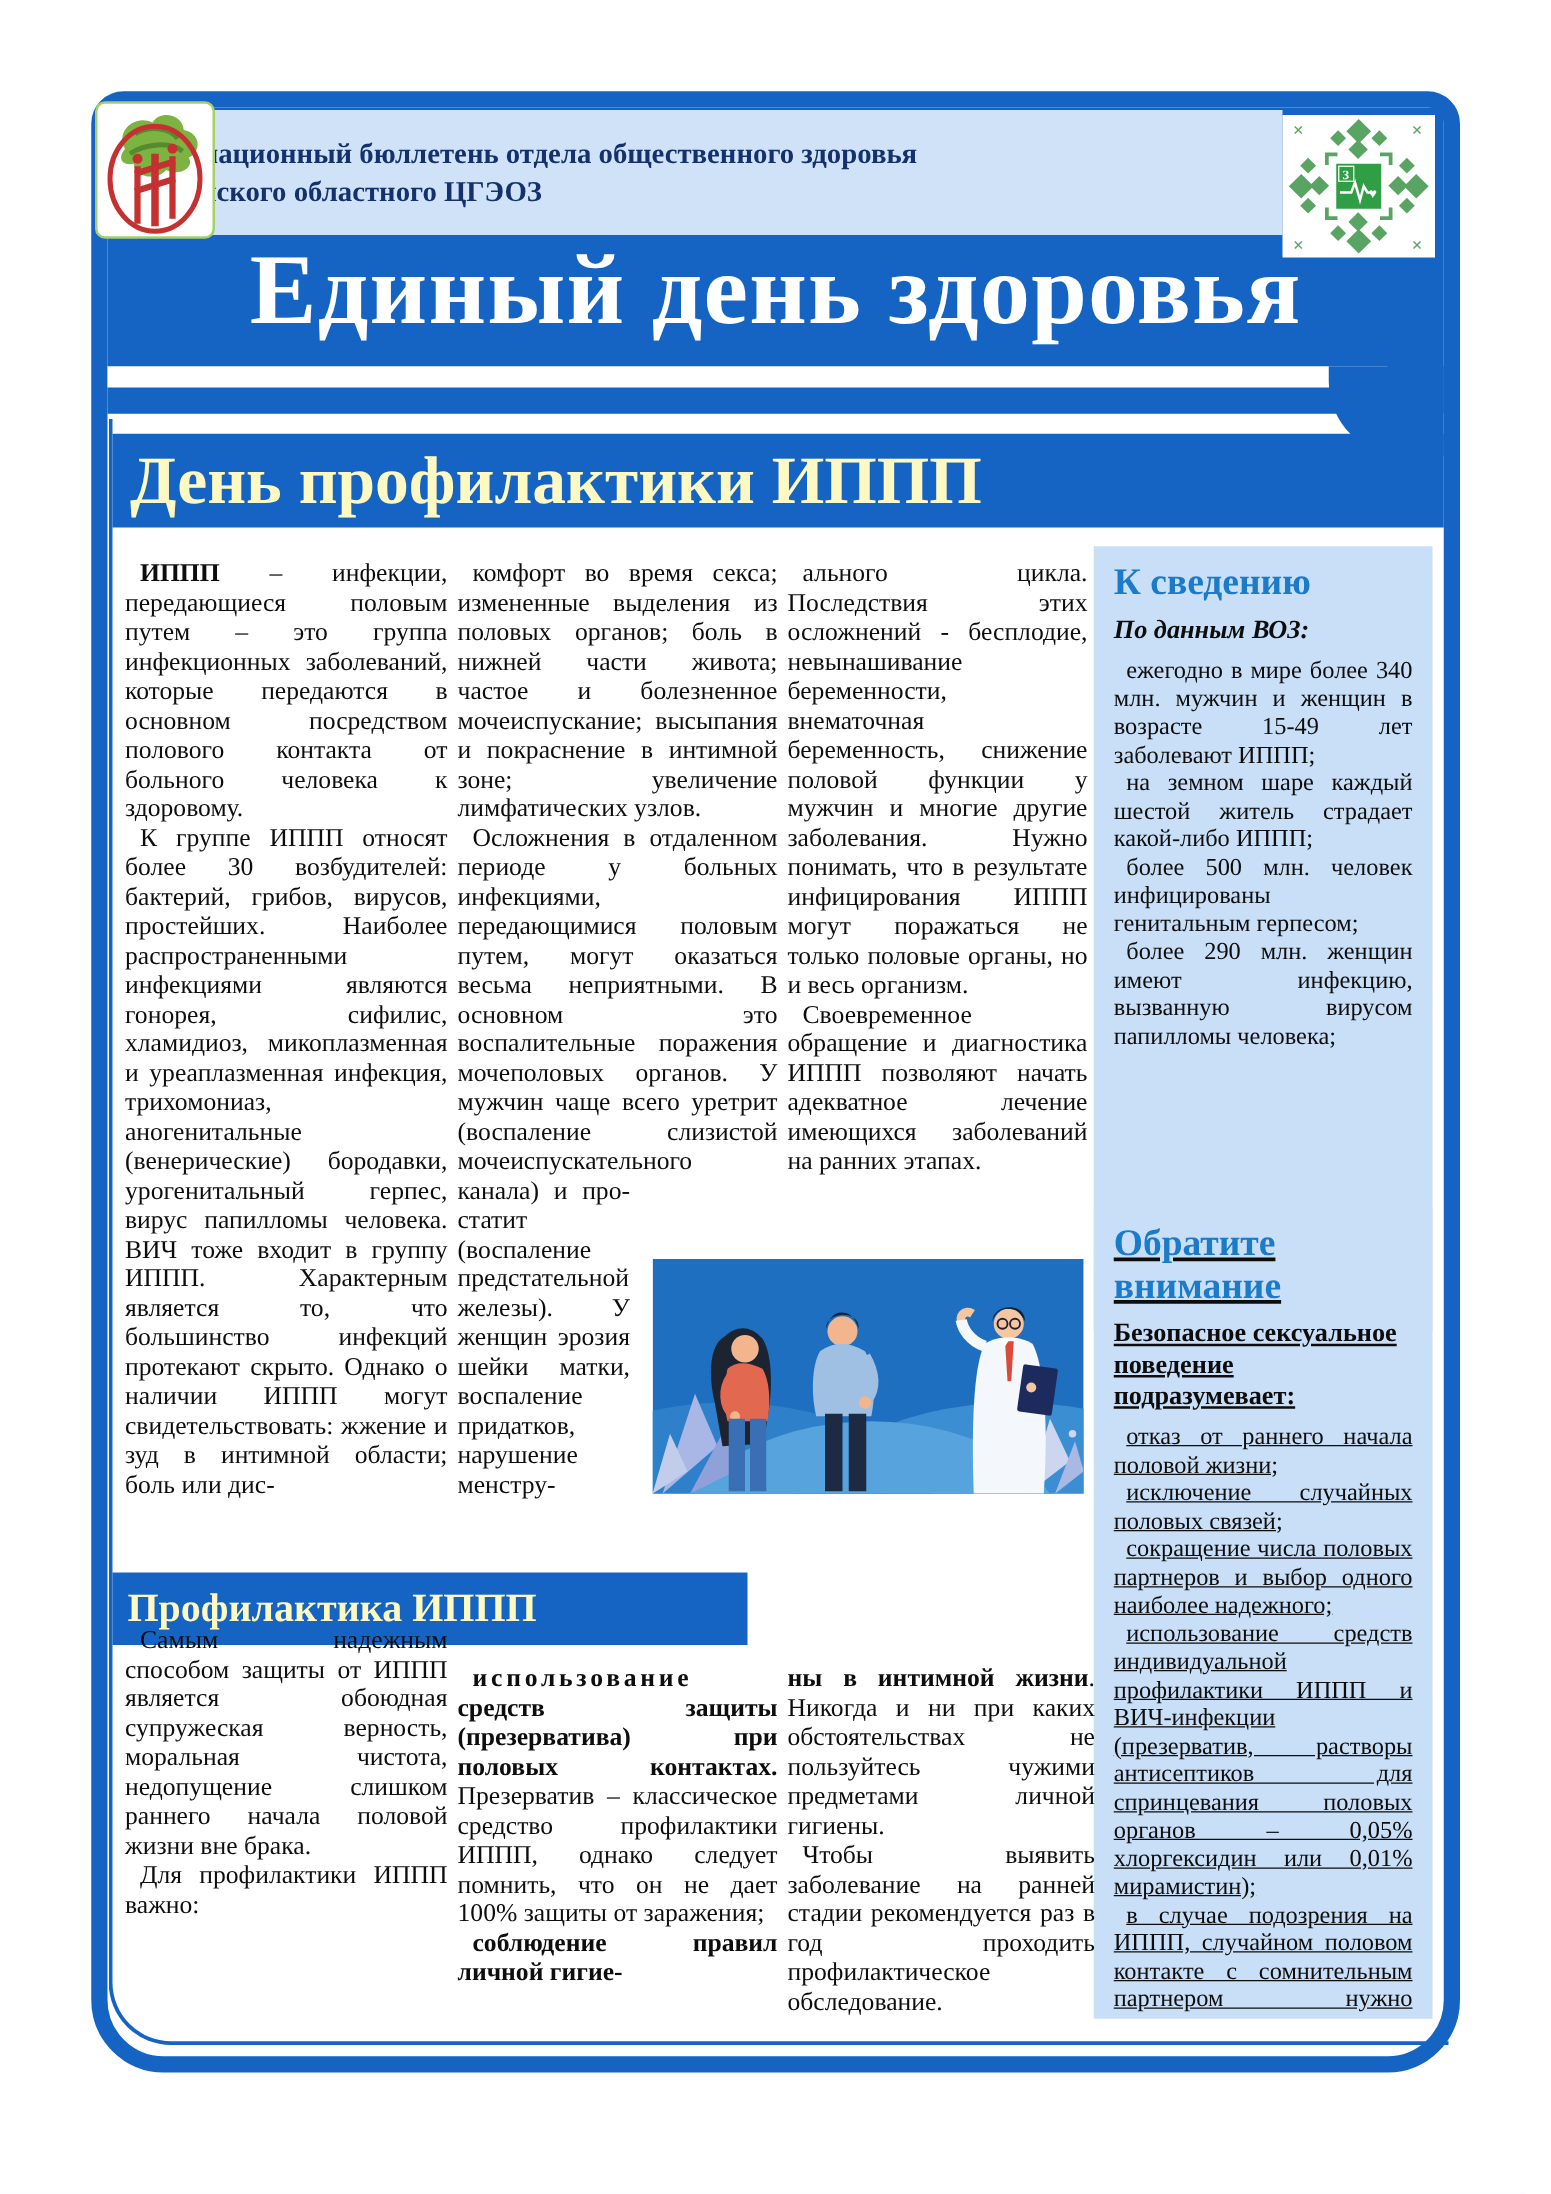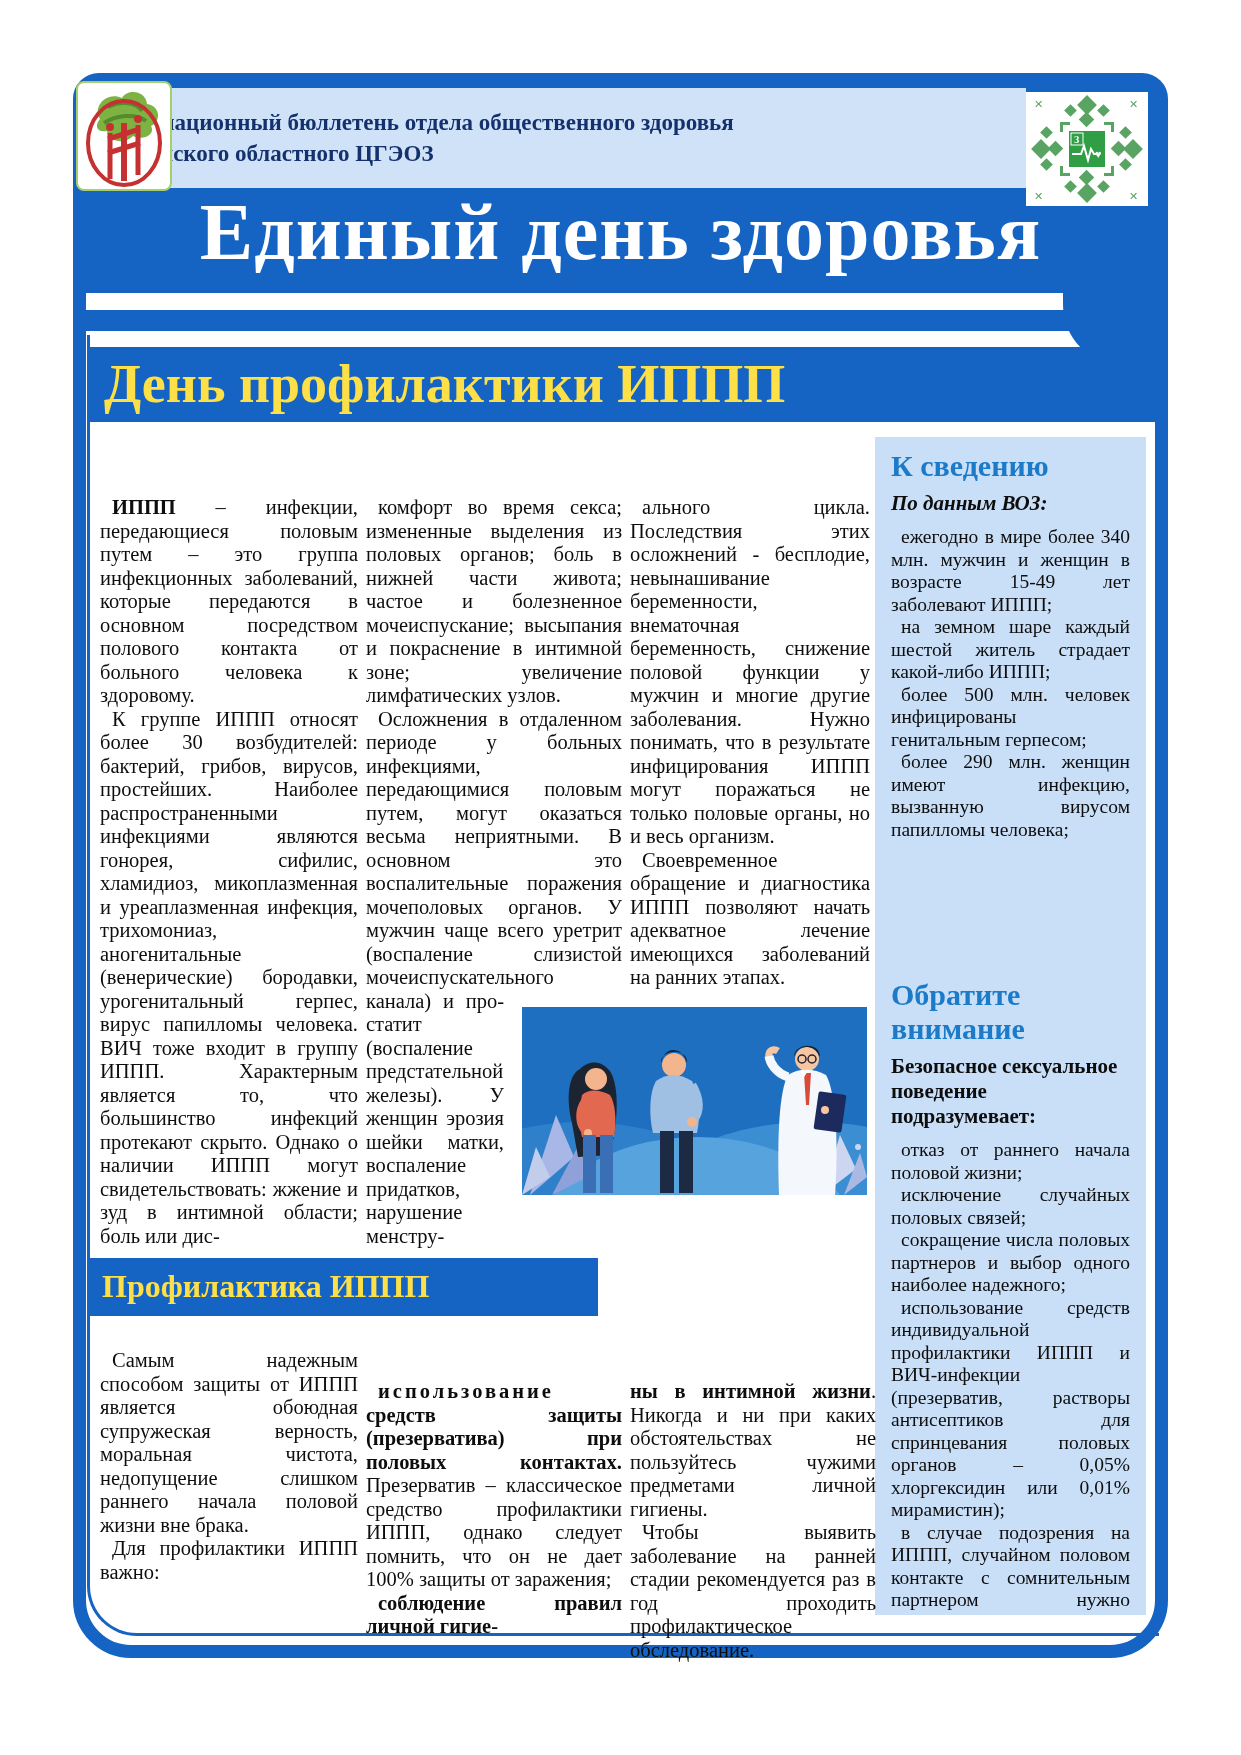--- a/index.html
+++ b/index.html
@@ -22,44 +22,44 @@
   .main-title{position:absolute;left:0;top:104px;width:100%;text-align:center;color:#ffffff;
               font-weight:bold;font-size:80px;line-height:84px;letter-spacing:1px;white-space:nowrap;}
   .separator{left:86px;top:293px;width:1024px;height:17px;background:#ffffff;z-index:3;}
   .swoosh{left:1063px;top:293px;width:92px;height:72px;background:#1564c4;border-radius:0 0 0 60px;z-index:4;}
 
   
   .inner-frame{left:87px;top:335px;width:1069px;height:1298px;border-left:3px solid #1564c4;
                border-bottom:3px solid #1564c4;border-bottom-left-radius:50px;pointer-events:none;}
 
   
-  .bar{background:#1564c4;color:#fde047;font-weight:bold;white-space:nowrap;overflow:hidden;}
+  .bar{background:#1564c4;color:#fef9c3;font-weight:bold;white-space:nowrap;overflow:hidden;}
   .bar1{left:90px;top:347px;width:1065px;height:75px;font-size:54px;line-height:74px;padding-left:14px;box-sizing:border-box;}
   .bar2{left:90px;top:1258px;width:508px;height:58px;font-size:32px;line-height:57px;padding-left:12px;box-sizing:border-box;}
 
   
-  .col{font-size:20.5px;line-height:23.5px;text-align:justify;margin-top:48px;}
+  .col{font-size:20.5px;line-height:23.5px;text-align:justify;}
   .tcol1{left:100px;top:448px;width:258px;height:800px;}
   .tcol2{left:366px;top:448px;width:256px;height:800px;}
   .tcol3{left:630px;top:448px;width:240px;height:560px;}
   .bcol1{left:100px;top:1301px;width:258px;height:300px;}
   .bcol2{left:366px;top:1332px;width:256px;height:310px;}
   .bcol3{left:630px;top:1332px;width:246px;height:310px;}
   .para{margin:0;text-indent:12px;}
   .b{font-weight:bold;}
   .ls{letter-spacing:3px;}
   .float-spacer{float:right;width:112px;height:250px;margin-left:6px;}
 
   
   .illus{left:522px;top:1007px;width:345px;height:188px;overflow:hidden;}
 
   
   .sbox{background:#c9dff7;box-sizing:border-box;padding:12px 16px;overflow:hidden;}
   .sbox1{left:875px;top:437px;width:271px;height:628px;}
-  .sbox2{left:875px;top:966px;width:271px;height:649px;}
+  .sbox2{left:875px;top:966px;width:271px;height:649px;text-decoration:underline;}
   .sbox-title{color:#1b7bc9;font-weight:bold;font-size:30px;line-height:34px;margin:0 0 8px 0;}
   .sbox-sub{font-weight:bold;font-size:21px;line-height:25px;margin:4px 0 10px 0;}
   .sbox-sub.it{font-style:italic;}
   .sitem{margin:0;font-size:19.5px;line-height:22.5px;text-align:justify;text-indent:10px;}
 </style>
 </head>
 <body>
 
 <div class="page">
 

